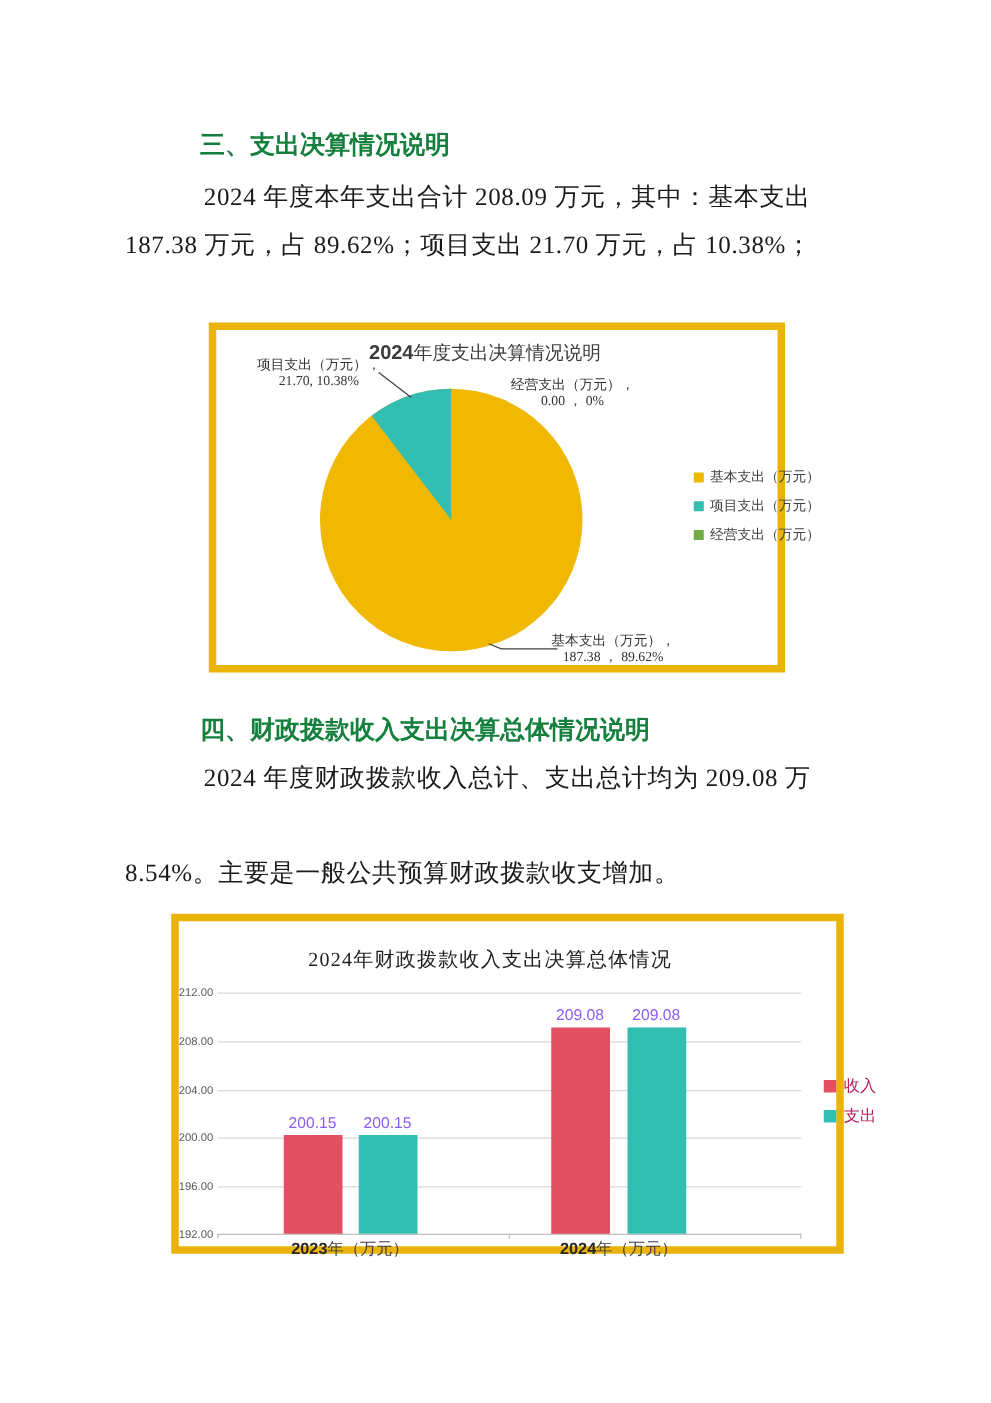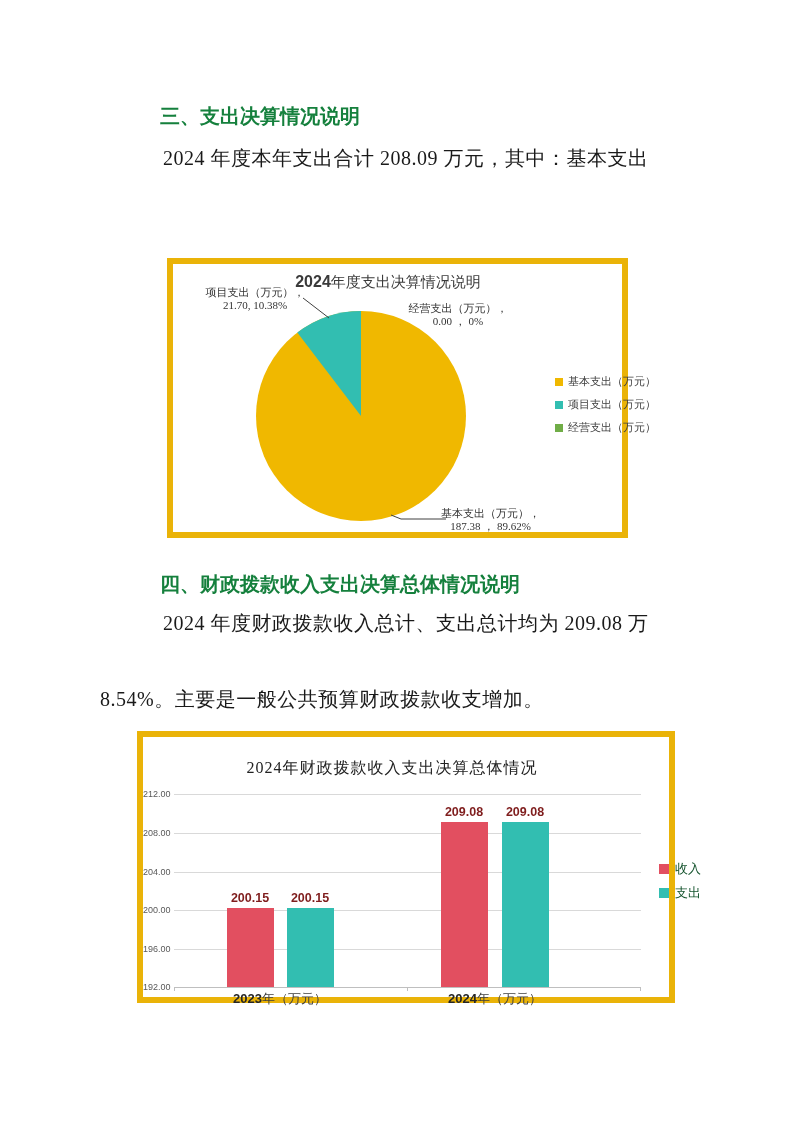--- a/index.html
+++ b/index.html
@@ -52,43 +52,44 @@
   .x-tick{position:absolute;width:1px;height:4px;background:#bfbfbf;top:250px;}
   .ytick{
     position:absolute;left:0;width:27px;text-align:right;
     font-family:"Liberation Sans","DejaVu Sans",sans-serif;
     font-size:9px;color:#595959;white-space:nowrap;
   }
   .bar{position:absolute;width:47px;}
   .bar-label{
     position:absolute;transform:translateX(-50%);
     font-family:"Liberation Sans","DejaVu Sans",sans-serif;
-    font-weight:bold;font-size:12.5px;color:#7f1d1d;white-space:nowrap;
+    font-weight:normal;font-size:12.5px;color:#8b5cf6;white-space:nowrap;
   }
   .xlabel{
     position:absolute;top:253px;transform:translateX(-50%);
     font-size:13px;color:#404040;white-space:nowrap;
   }
   .xlabel .num{
     font-family:"Liberation Sans","DejaVu Sans",sans-serif;
     font-weight:bold;color:#262626;
   }
   .bar-legend{position:absolute;left:489px;top:123px;}
   .bar-legend .legend-swatch{width:10px;height:10px;margin-right:6px;}
-  .bar-legend .legend-label{font-size:13px;color:#14532d;}
+  .bar-legend .legend-label{font-size:13px;color:#be185d;}
   .bar-legend .legend-row{margin-bottom:6px;}
   .leader{fill:none;stroke:#404040;stroke-width:1;}
 </style>
 </head>
 <body>
 
 <div class="page">
 
   <h2 class="heading" style="top:103px;">三、支出决算情况说明</h2>
   <div class="pline" style="left:163px;top:145px;">2024 年度本年支出合计 208.09 万元，其中：基本支出</div>
+  <div class="pline" style="left:100px;top:183px;">187.38 万元，占 89.62%；项目支出 21.70 万元，占 10.38%；</div>
 
   <div class="chart-box pie-box">
     <div class="pie-title">
       <span class="num">2024</span><span>年度支出决算情况说明</span>
     </div>
 
     <svg class="pie-svg" width="459" height="278" viewBox="0 0 459 278">
       <circle cx="188" cy="152" r="105" fill="#F0B800"></circle>
       <path id="pie-wedge" fill="#32BEB1" d="M188,152 L188,47 A105,105 0 0 0 124.3,68.6 Z"></path>
       <polyline class="leader" points="130,34 156,54"></polyline>

